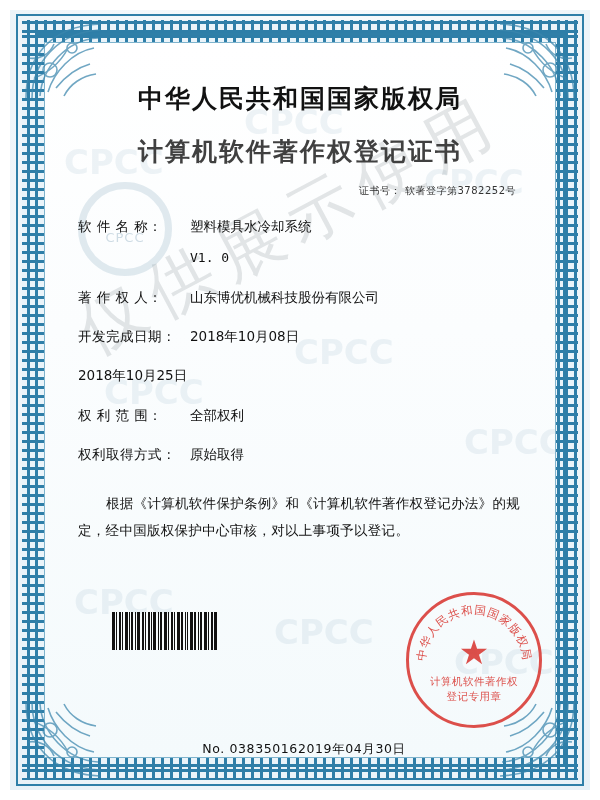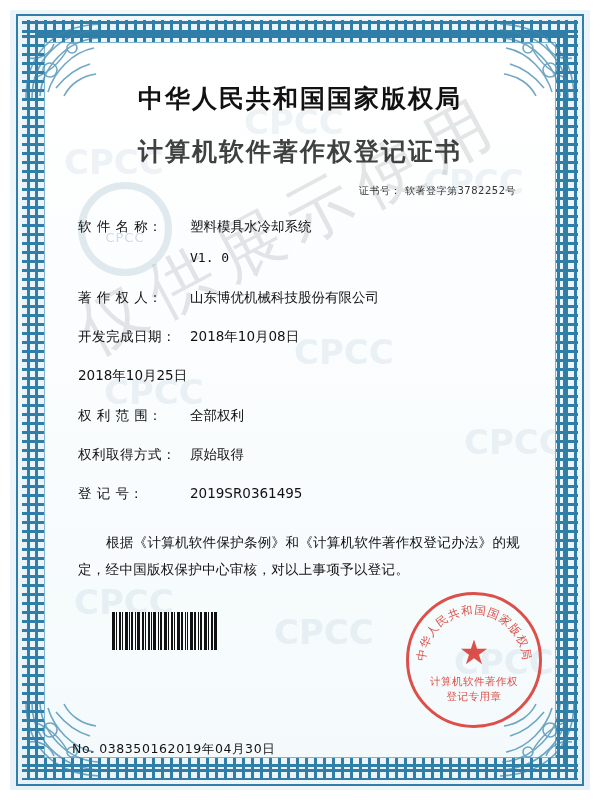--- a/index.html
+++ b/index.html
@@ -250,21 +250,21 @@
   .seal .line1 { top: 80px; }
   .seal .line2 { top: 95px; }
 
   
   .footer {
     position: absolute;
     left: 72px;
     right: 64px;
     bottom: 42px;
     display: flex;
-    justify-content: flex-start;
+    justify-content: center;
     align-items: baseline;
     font-size: 12.5px;
     color: #111;
   }
   .footer .no {
     letter-spacing: .6px;
   }
   .footer .date {
     letter-spacing: .6px;
   }
@@ -398,24 +398,20 @@
     <div class="field">
       <div class="label">权 利 范 围：</div>
       <div class="value">全部权利</div>
     </div>
 
     <div class="field">
       <div class="label">权利取得方式：</div>
       <div class="value">原始取得</div>
     </div>
 
-    <div class="field">
-      <div class="label">登 记 号：</div>
-      <div class="value">2019SR0361495</div>
-    </div>
 
     <div class="para">根据《计算机软件保护条例》和《计算机软件著作权登记办法》的规定，经中国版权保护中心审核，对以上事项予以登记。</div>
   </div>
 
   <div class="barcode">
     <i style="width:3px"></i>
       <i style="width:1px;background:transparent"></i>
     <i style="width:1px"></i>
       <i style="width:2px;background:transparent"></i>
     <i style="width:2px"></i>

